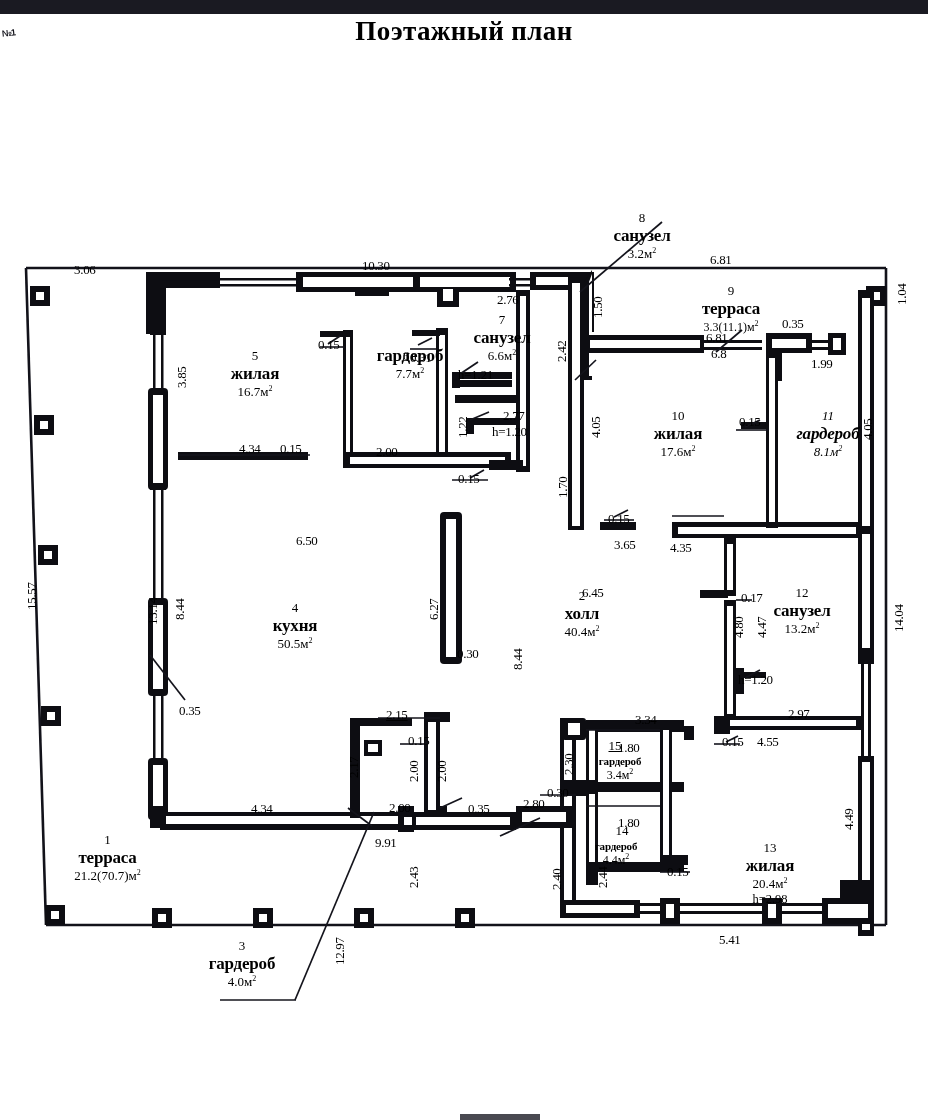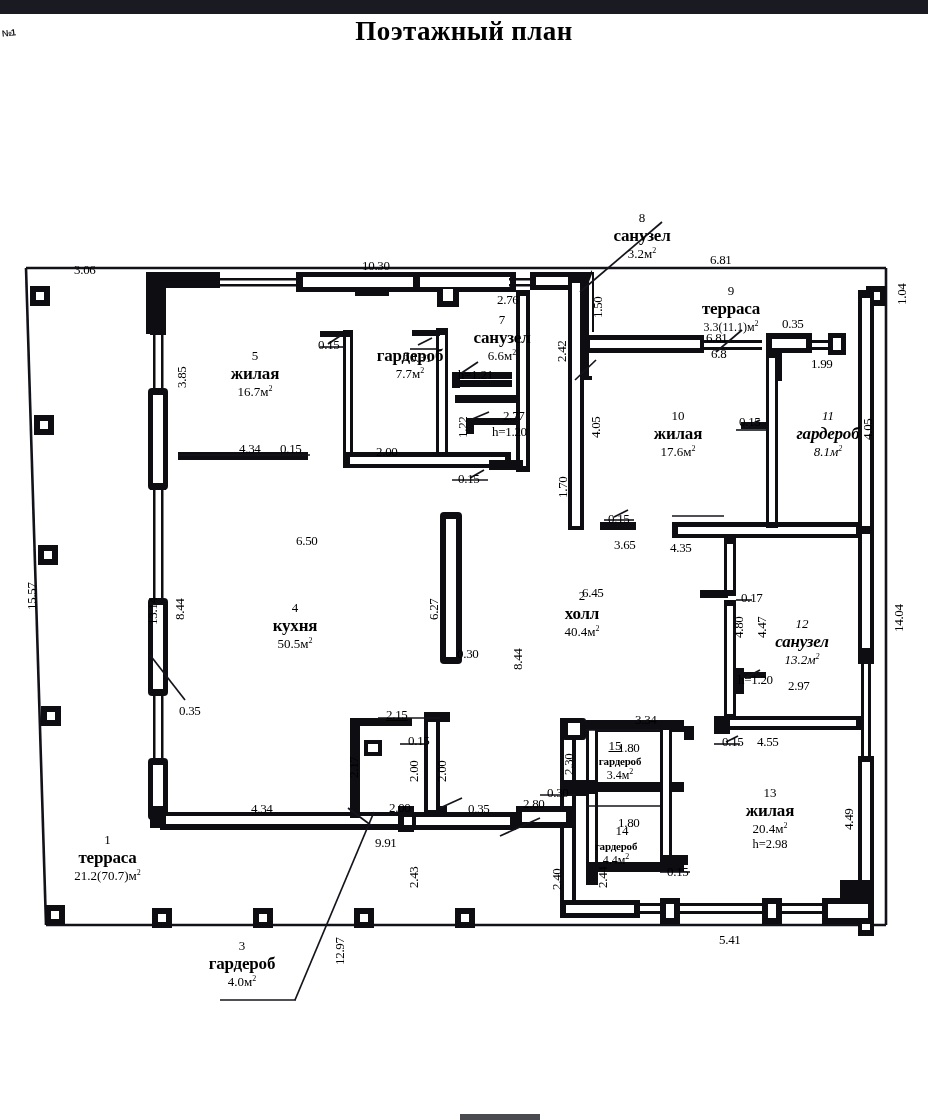--- a/index.html
+++ b/index.html
@@ -364,27 +364,27 @@
     <div class="rname">жилая</div>
     <div class="rarea"><span>17.6м</span><sup>2</sup></div>
   </div>
 
   <div class="room" style="left:780px;top:408px;width:96px;font-style:italic;">
     <div class="rnum">11</div>
     <div class="rname">гардероб</div>
     <div class="rarea"><span>8.1м</span><sup>2</sup></div>
   </div>
 
-  <div class="room" style="left:752px;top:616px;width:100px;font-style:italic;">
+  <div class="room" style="left:752px;top:585px;width:100px;">
     <div class="rnum">12</div>
     <div class="rname">санузел</div>
     <div class="rarea"><span>13.2м</span><sup>2</sup></div>
   </div>
 
-  <div class="room" style="left:720px;top:785px;width:100px;font-family:Liberation Serif, serif;">
+  <div class="room" style="left:720px;top:840px;width:100px;font-family:Liberation Serif, serif;">
     <div class="rnum">13</div>
     <div class="rname">жилая</div>
     <div class="rarea"><span>20.4м</span><sup>2</sup></div>
     <div class="rh">h=2.98</div>
   </div>
 
   <div class="room" style="left:562px;top:840px;width:108px;">
 
     <div class="rname" style="font-size:11px;">гардероб</div>
     <div class="rarea" style="font-size:12px;"><span>4.4м</span><sup>2</sup></div>
@@ -416,21 +416,21 @@
   <div class="lbl dim" style="left:376px;top:444px;">2.00</div>
   <div class="lbl dim" style="left:458px;top:471px;">0.15</div>
   <div class="lbl dim" style="left:608px;top:511px;">0.15</div>
   <div class="lbl dim" style="left:614px;top:537px;">3.65</div>
   <div class="lbl dim" style="left:670px;top:511px;margin-top:29px;">4.35</div>
   <div class="lbl dim" style="left:739px;top:414px;">0.15</div>
   <div class="lbl dim" style="left:296px;top:533px;">6.50</div>
   <div class="lbl dim" style="left:582px;top:585px;">6.45</div>
   <div class="lbl dim" style="left:457px;top:646px;">0.30</div>
   <div class="lbl dim" style="left:741px;top:590px;">0.17</div>
-  <div class="lbl dim" style="left:788px;top:678px;">2.97</div>
+  <div class="lbl dim" style="left:788px;top:706px;">2.97</div>
   <div class="lbl dim" style="left:722px;top:734px;">0.15</div>
   <div class="lbl dim" style="left:757px;top:734px;">4.55</div>
   <div class="lbl dim" style="left:386px;top:707px;text-decoration:underline;">2.15</div>
   <div class="lbl dim" style="left:408px;top:733px;">0.15</div>
   <div class="lbl dim" style="left:389px;top:800px;">2.00</div>
   <div class="lbl dim" style="left:468px;top:801px;">0.35</div>
   <div class="lbl dim" style="left:523px;top:796px;text-align:right;">2.80</div>
   <div class="lbl dim" style="left:375px;top:835px;">9.91</div>
   <div class="lbl dim" style="left:547px;top:785px;">0.30</div>
   <div class="lbl dim" style="left:635px;top:712px;">3.34</div>

